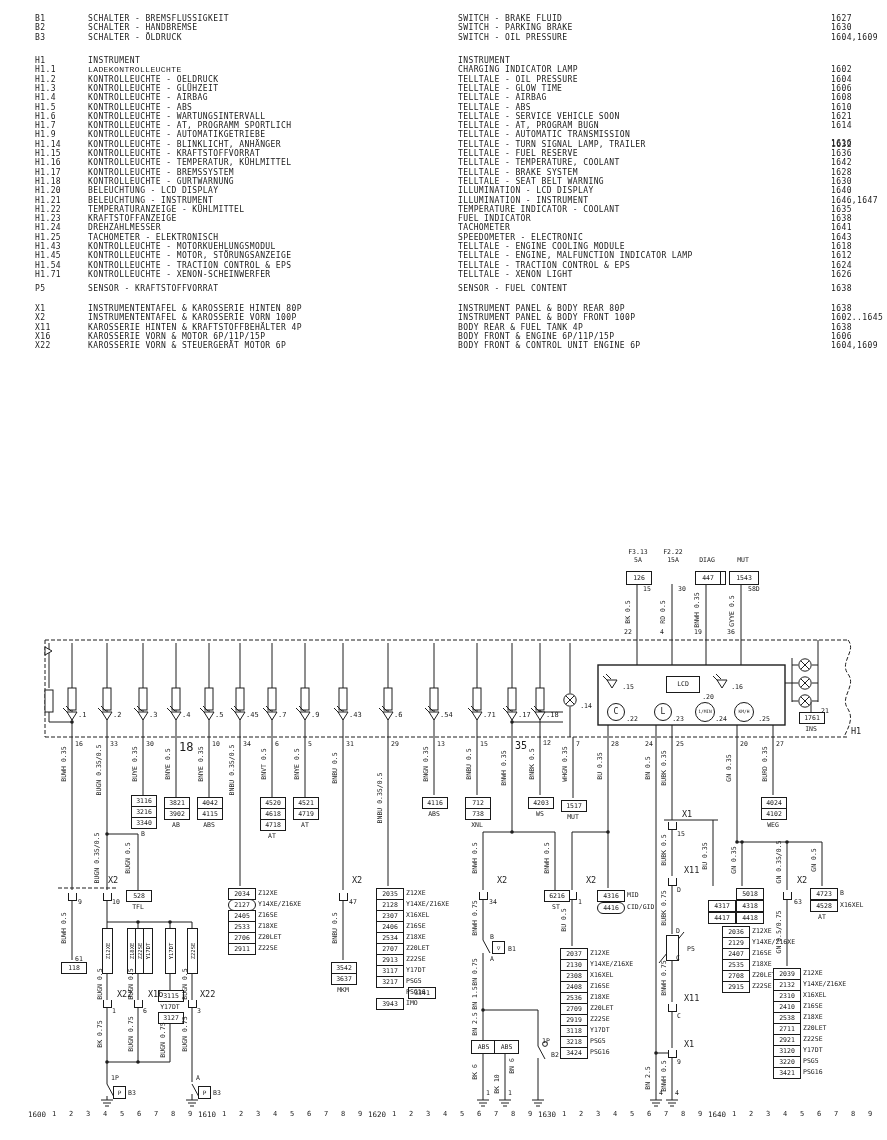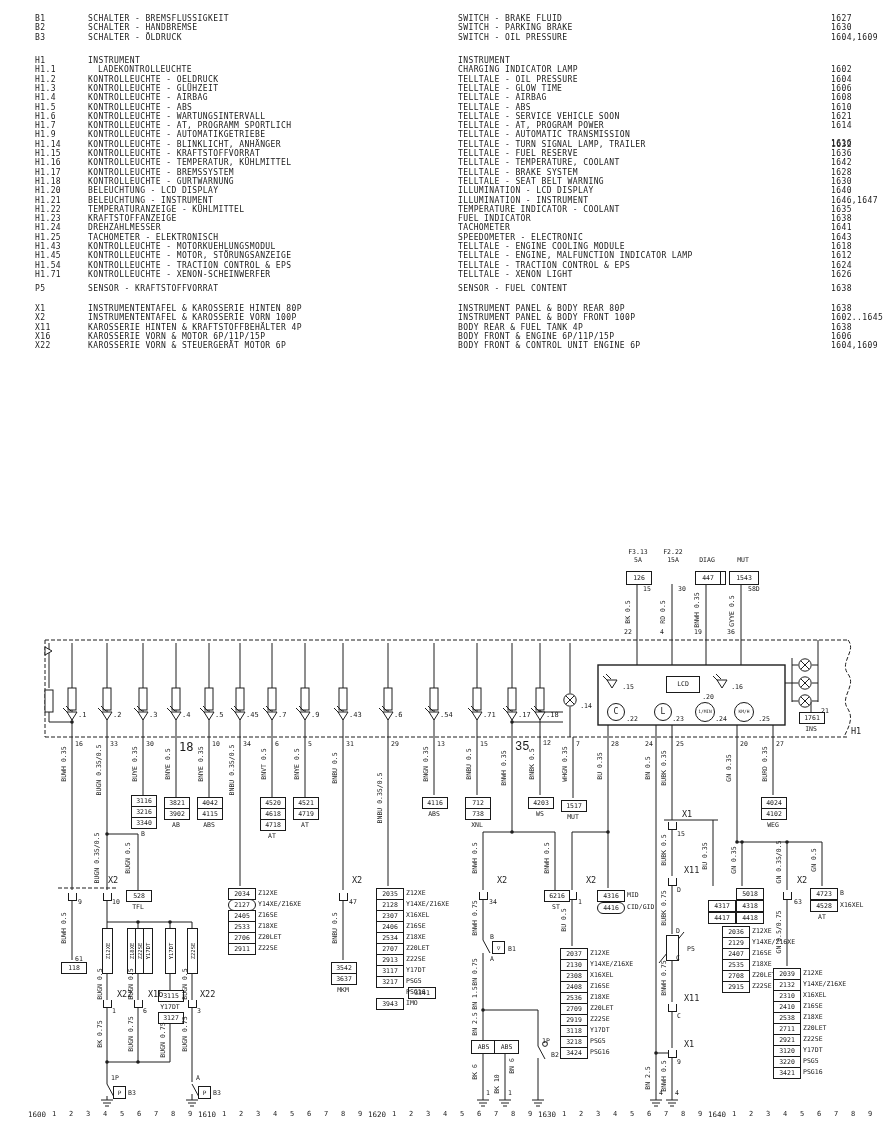--- a/index.html
+++ b/index.html
@@ -34,21 +34,21 @@
       <div class="legend-cell" style="left: 831px; top: 24.3px;">1630</div>
       <div class="legend-cell" style="left: 35px; top: 33.6px;">B3</div>
       <div class="legend-cell" style="left: 88px; top: 33.6px;">SCHALTER - ÖLDRUCK</div>
       <div class="legend-cell" style="left: 458px; top: 33.6px;">SWITCH - OIL PRESSURE</div>
       <div class="legend-cell" style="left: 831px; top: 33.6px;">1604,1609</div>
       <div class="legend-cell" style="left: 35px; top: 57px;">H1</div>
       <div class="legend-cell" style="left: 88px; top: 57px;">INSTRUMENT</div>
       <div class="legend-cell" style="left: 458px; top: 57px;">INSTRUMENT</div>
       <div class="legend-cell" style="left: 831px; top: 57px;"></div>
       <div class="legend-cell" style="left: 35px; top: 66.3px;">H1.1</div>
-      <div class="legend-cell" style="left: 98px; top: 66.3px;">LADEKONTROLLEUCHTE</div>
+      <div class="legend-cell" style="left: 88px; top: 66.3px; font-family: Liberation Mono, monospace;">LADEKONTROLLEUCHTE</div>
       <div class="legend-cell" style="left: 458px; top: 66.3px;">CHARGING INDICATOR LAMP</div>
       <div class="legend-cell" style="left: 831px; top: 66.3px;">1602</div>
       <div class="legend-cell" style="left: 35px; top: 75.6px;">H1.2</div>
       <div class="legend-cell" style="left: 88px; top: 75.6px;">KONTROLLEUCHTE - OELDRUCK</div>
       <div class="legend-cell" style="left: 458px; top: 75.6px;">TELLTALE - OIL PRESSURE</div>
       <div class="legend-cell" style="left: 831px; top: 75.6px;">1604</div>
       <div class="legend-cell" style="left: 35px; top: 84.9px;">H1.3</div>
       <div class="legend-cell" style="left: 88px; top: 84.9px;">KONTROLLEUCHTE - GLÜHZEIT</div>
       <div class="legend-cell" style="left: 458px; top: 84.9px;">TELLTALE - GLOW TIME</div>
       <div class="legend-cell" style="left: 831px; top: 84.9px;">1606</div>
@@ -59,21 +59,21 @@
       <div class="legend-cell" style="left: 35px; top: 103.5px;">H1.5</div>
       <div class="legend-cell" style="left: 88px; top: 103.5px;">KONTROLLEUCHTE - ABS</div>
       <div class="legend-cell" style="left: 458px; top: 103.5px;">TELLTALE - ABS</div>
       <div class="legend-cell" style="left: 831px; top: 103.5px;">1610</div>
       <div class="legend-cell" style="left: 35px; top: 112.8px;">H1.6</div>
       <div class="legend-cell" style="left: 88px; top: 112.8px;">KONTROLLEUCHTE - WARTUNGSINTERVALL</div>
       <div class="legend-cell" style="left: 458px; top: 112.8px;">TELLTALE - SERVICE VEHICLE SOON</div>
       <div class="legend-cell" style="left: 831px; top: 112.8px;">1621</div>
       <div class="legend-cell" style="left: 35px; top: 122.1px;">H1.7</div>
       <div class="legend-cell" style="left: 88px; top: 122.1px;">KONTROLLEUCHTE - AT, PROGRAMM SPORTLICH</div>
-      <div class="legend-cell" style="left: 458px; top: 122.1px;">TELLTALE - AT, PROGRAM POWER</div>
+      <div class="legend-cell" style="left: 458px; top: 122.1px;">TELLTALE - AT, PROGRAM BUGN</div>
       <div class="legend-cell" style="left: 831px; top: 122.1px;">1614</div>
       <div class="legend-cell" style="left: 35px; top: 131.4px;">H1.9</div>
       <div class="legend-cell" style="left: 88px; top: 131.4px;">KONTROLLEUCHTE - AUTOMATIKGETRIEBE</div>
       <div class="legend-cell" style="left: 458px; top: 131.4px;">TELLTALE - AUTOMATIC TRANSMISSION</div>
       <div class="legend-cell" style="left: 831px; top: 140px;">1616</div>
       <div class="legend-cell" style="left: 35px; top: 140.7px;">H1.14</div>
       <div class="legend-cell" style="left: 88px; top: 140.7px;">KONTROLLEUCHTE - BLINKLICHT, ANHÄNGER</div>
       <div class="legend-cell" style="left: 458px; top: 140.7px;">TELLTALE - TURN SIGNAL LAMP, TRAILER</div>
       <div class="legend-cell" style="left: 831px; top: 140.7px;">1632</div>
       <div class="legend-cell" style="left: 35px; top: 150px;">H1.15</div>
@@ -608,21 +608,21 @@
       <div class="lbl" style="left: 146px; top: 741px; font-size: 6.5px;">30</div>
       <div class="lbl" style="left: 179px; top: 741px; font-size: 12px;">18</div>
       <div class="lbl" style="left: 212px; top: 741px; font-size: 6.5px;">10</div>
       <div class="lbl" style="left: 243px; top: 741px; font-size: 6.5px;">34</div>
       <div class="lbl" style="left: 275px; top: 741px; font-size: 6.5px;">6</div>
       <div class="lbl" style="left: 308px; top: 741px; font-size: 6.5px;">5</div>
       <div class="lbl" style="left: 346px; top: 741px; font-size: 6.5px;">31</div>
       <div class="lbl" style="left: 391px; top: 741px; font-size: 6.5px;">29</div>
       <div class="lbl" style="left: 437px; top: 741px; font-size: 6.5px;">13</div>
       <div class="lbl" style="left: 480px; top: 741px; font-size: 6.5px;">15</div>
-      <div class="lbl" style="left: 515px; top: 741px; font-size: 12px; font-family: Liberation Mono, monospace;">35</div>
+      <div class="lbl" style="left: 515px; top: 741px; font-size: 10px;">35</div>
       <div class="lbl" style="left: 543px; top: 741px; font-size: 6.5px; font-family: Liberation Mono, monospace;">12</div>
       <div class="lbl" style="left: 576px; top: 741px; font-size: 6.5px;">7</div>
       <div class="lbl" style="left: 611px; top: 741px; font-size: 6.5px;">28</div>
       <div class="lbl" style="left: 645px; top: 741px; font-size: 6.5px;">24</div>
       <div class="lbl" style="left: 676px; top: 741px; font-size: 6.5px;">25</div>
       <div class="lbl" style="left: 740px; top: 741px; font-size: 6.5px;">20</div>
       <div class="lbl" style="left: 776px; top: 741px; font-size: 6.5px;">27</div>
       <div class="lbl" style="left: 78px; top: 899px; font-size: 6.5px;">9</div>
       <div class="lbl" style="left: 112px; top: 899px; font-size: 6.5px;">10</div>
       <div class="lbl" style="left: 349px; top: 899px; font-size: 6.5px;">47</div>

